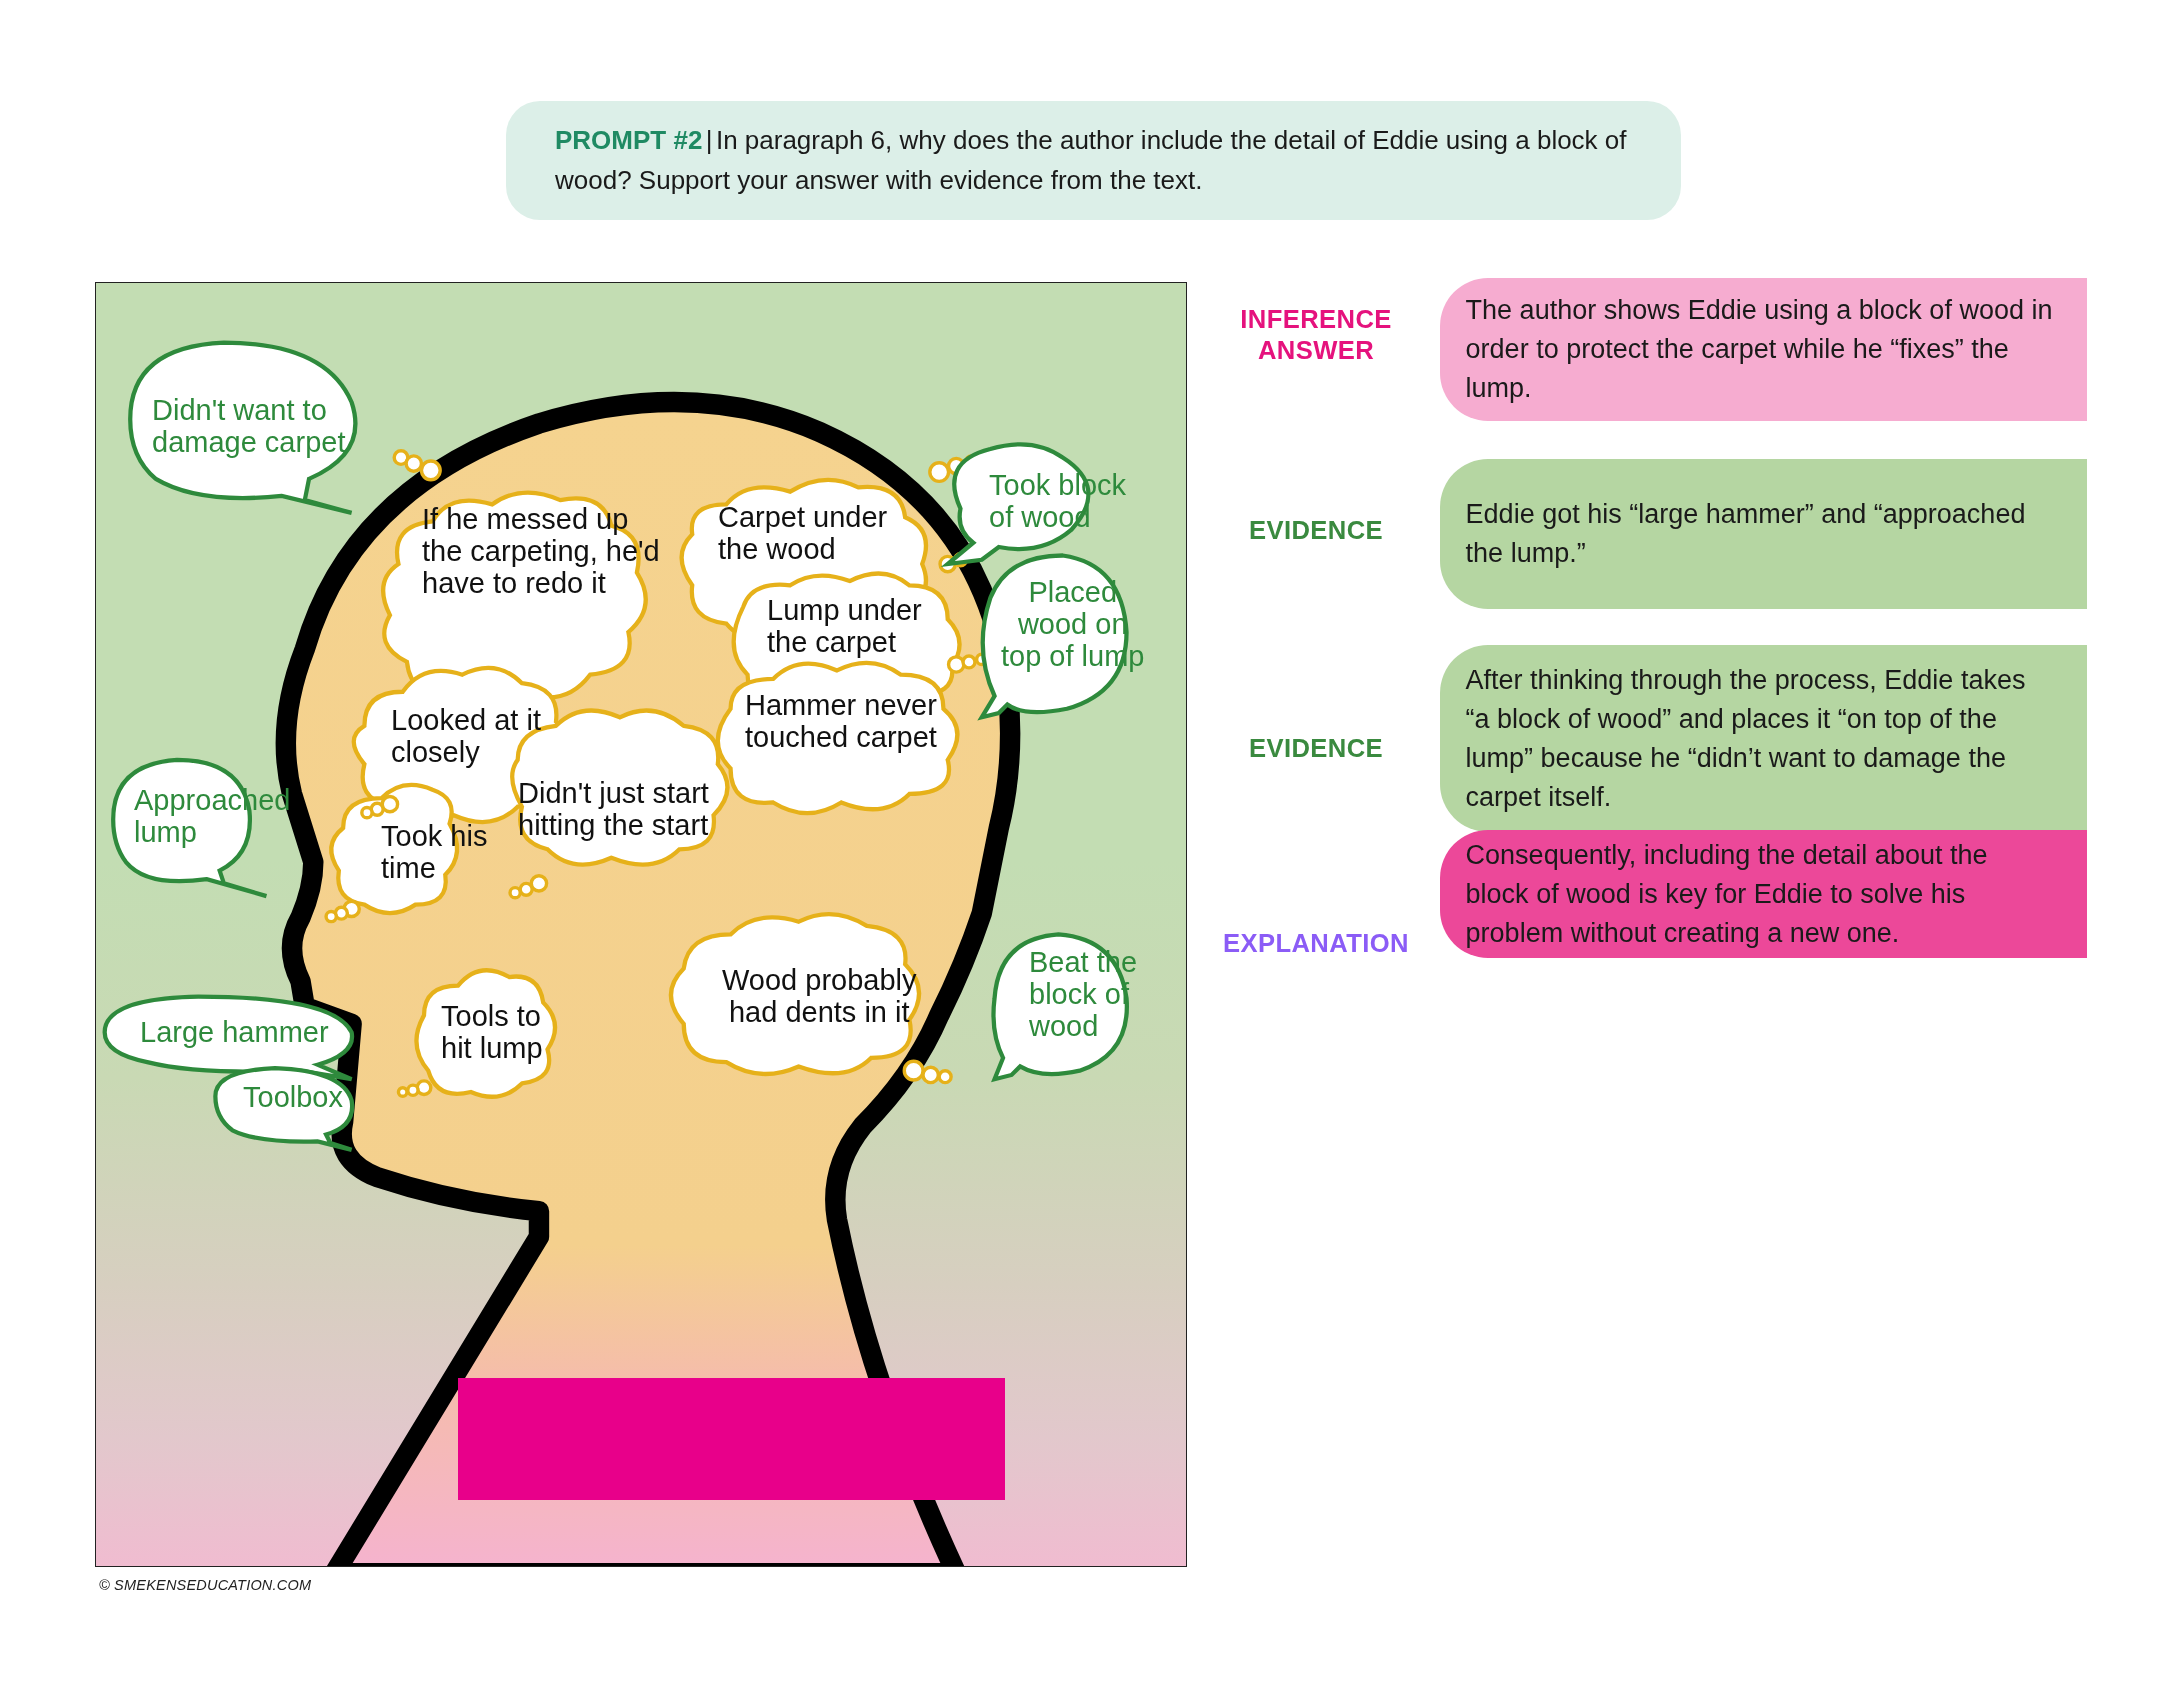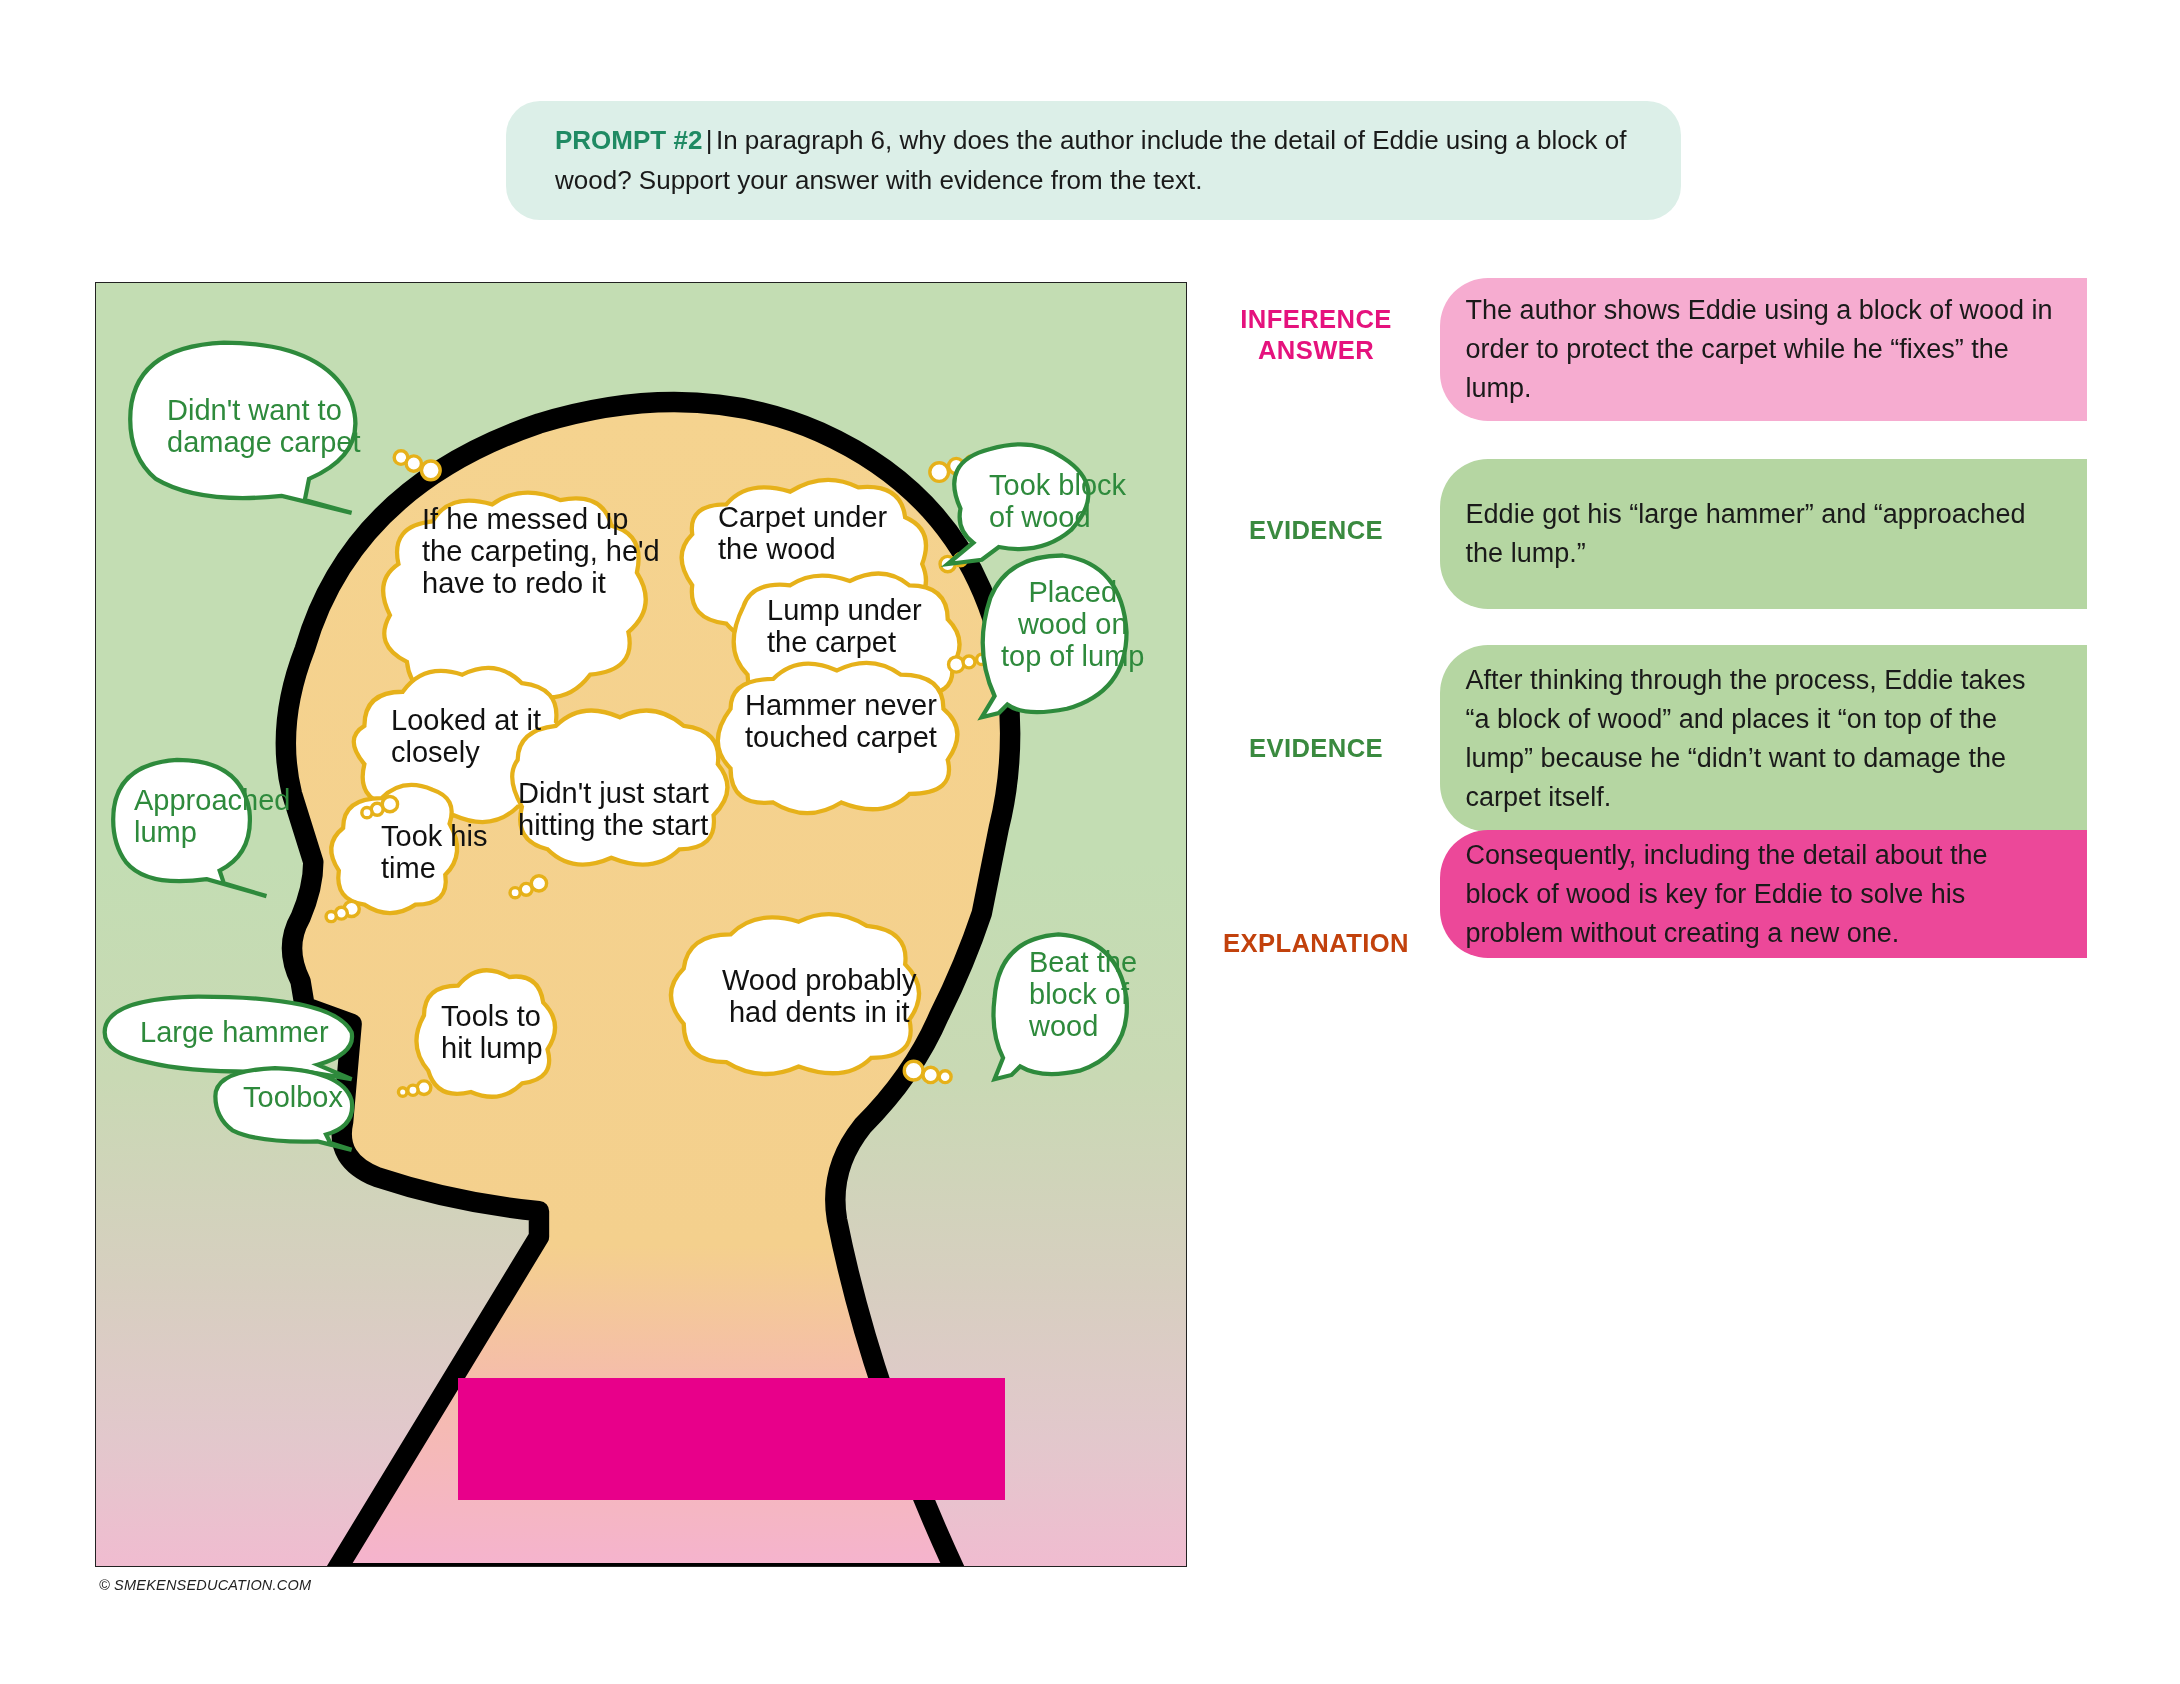--- a/index.html
+++ b/index.html
@@ -158,21 +158,21 @@
   </div>
   <div class="bt thought" style="left:345px; top:717px;">
     <div>Tools to</div>
     <div>hit lump</div>
   </div>
   <div class="bt thought center" style="left:626px; top:681px;">
     <div>Wood probably</div>
     <div>had dents in it</div>
   </div>
 
-  <div class="bt speech" style="left:71px; top:111px;">
+  <div class="bt speech" style="left:56px; top:111px;">
     <div>Didn't want to</div>
     <div>damage carpet</div>
   </div>
   <div class="bt speech" style="left:893px; top:186px;">
     <div>Took block</div>
     <div>of wood</div>
   </div>
   <div class="bt speech center" style="left:905px; top:293px;">
     <div>Placed</div>
     <div>wood on</div>
@@ -215,19 +215,19 @@
   <div>Eddie got his “large hammer” and “approached the lump.”</div>
 </div>
 
 <div class="row-label" style="left:1218px; top:733px; color:#3a8a3f;">
   <div>EVIDENCE</div>
 </div>
 <div class="row-box" style="top:645px; height:187px; background:#b5d6a2;">
   <div>After thinking through the process, Eddie takes “a block of wood” and places it “on top of the lump” because he “didn’t want to damage the carpet itself.</div>
 </div>
 
-<div class="row-label" style="left:1218px; top:928px; color:#c2410c;">
+<div class="row-label" style="left:1218px; top:928px; color:#8b5cf6;">
   <div>EXPLANATION</div>
 </div>
 <div class="row-box" style="top:830px; height:128px; background:#ec4899;">
   <div>Consequently, including the detail about the block of wood is key for Eddie to solve his problem without creating a new one.</div>
 </div>
 
 
 </body></html>

